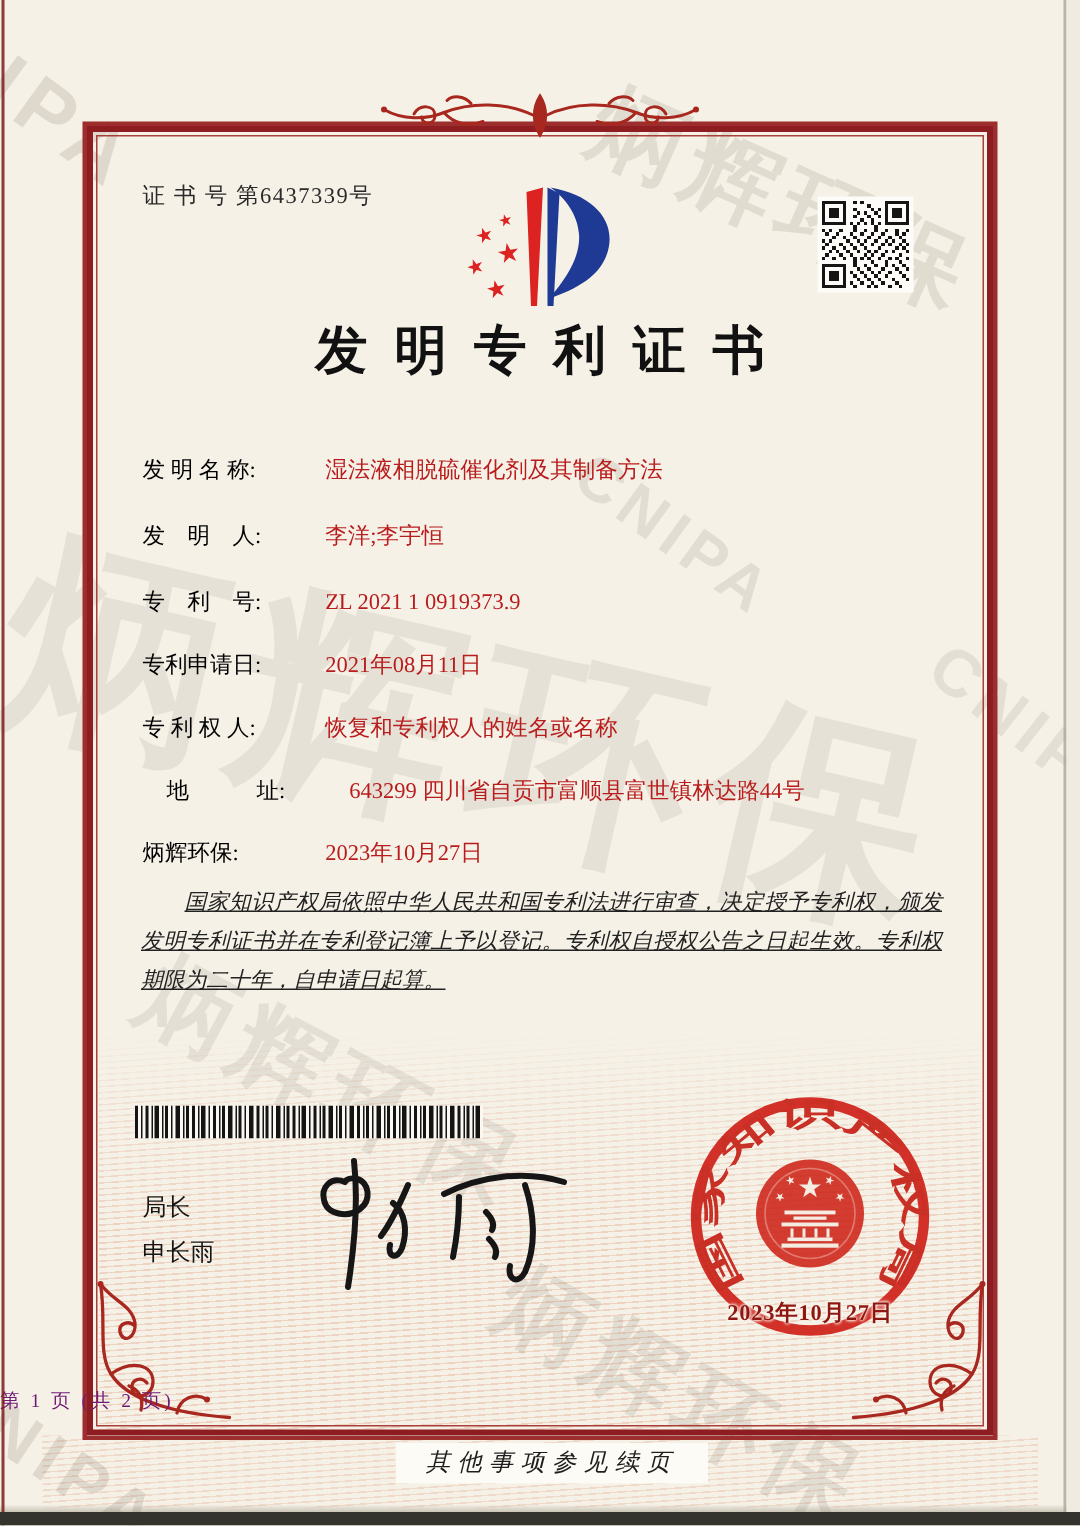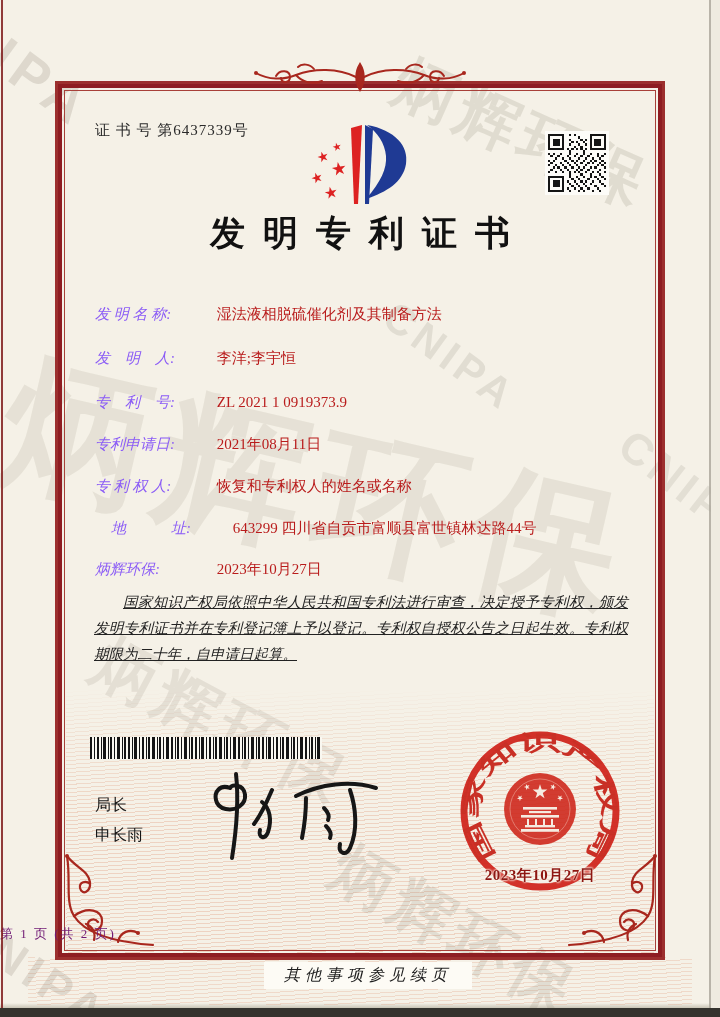--- a/index.html
+++ b/index.html
@@ -31,21 +31,21 @@
     box-shadow:0 0 0 2px rgba(245,241,231,0),0 0 0 3px #9c2f2e;}
   .frame::before{content:"";position:absolute;inset:2px;border:1px solid #a84039;}
   
   .cert-number{left:95px;top:121px;font-size:15px;letter-spacing:1px;color:#2a2a2a;}
   .logo{left:303px;top:116px;}
   .qr{left:545px;top:131px;width:64px;height:64px;background:#fdfcf8;padding:3px;box-sizing:border-box;}
   .title{left:0;right:0;top:210px;text-align:center;font-size:35px;font-weight:bold;
     letter-spacing:18px;padding-left:18px;color:#111;}
   
   .row{left:95px;width:540px;font-size:15px;line-height:22px;white-space:nowrap;}
-  .row .lab{display:inline-block;min-width:118px;color:#8b5cf6;font-style:italic;}
+  .row .lab{display:inline-block;min-width:118px;color:#000000;}
   .row .val{color:#b91c1c;}
   .grant-b{position:absolute;left:290px;top:0;white-space:nowrap;}
   .grant-b .lab{min-width:0;margin-right:6px;}
   
   .paras{left:94px;top:589px;width:534px;}
   .paras p{margin:0 0 3px 0;font-size:14.5px;line-height:26px;text-indent:2em;
     font-style:italic;color:#222;text-align:justify;text-decoration:underline;}
   
   .barcode{left:90px;top:737px;}
   .sign-title{left:95px;top:795px;font-size:16px;font-weight:normal;

